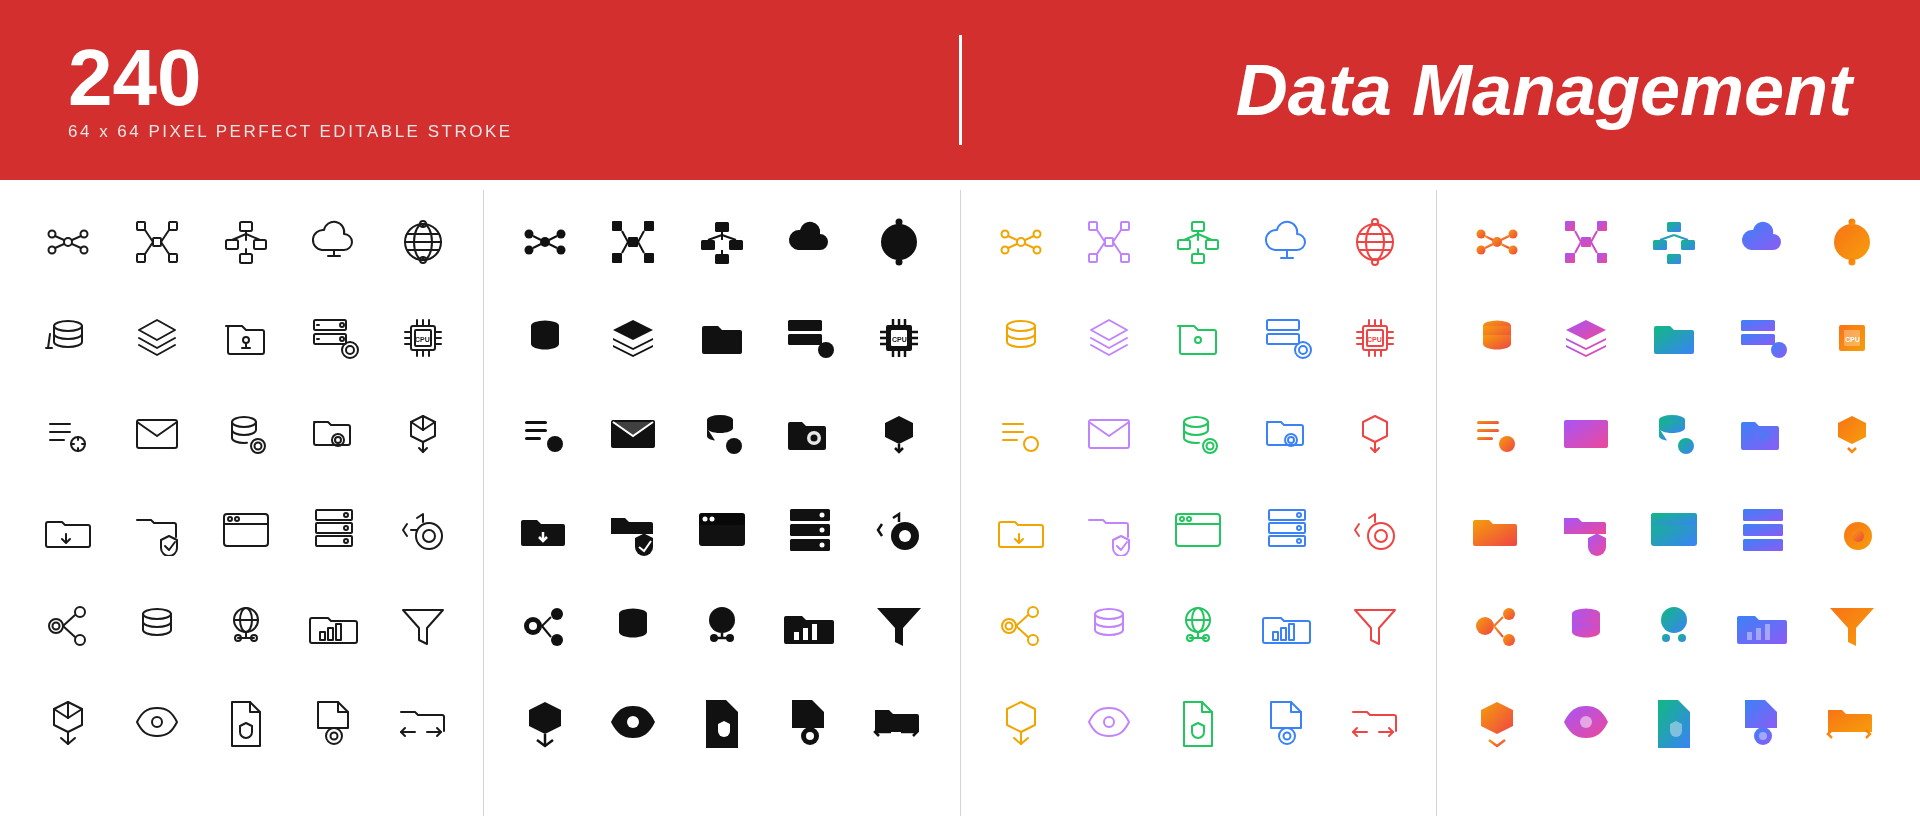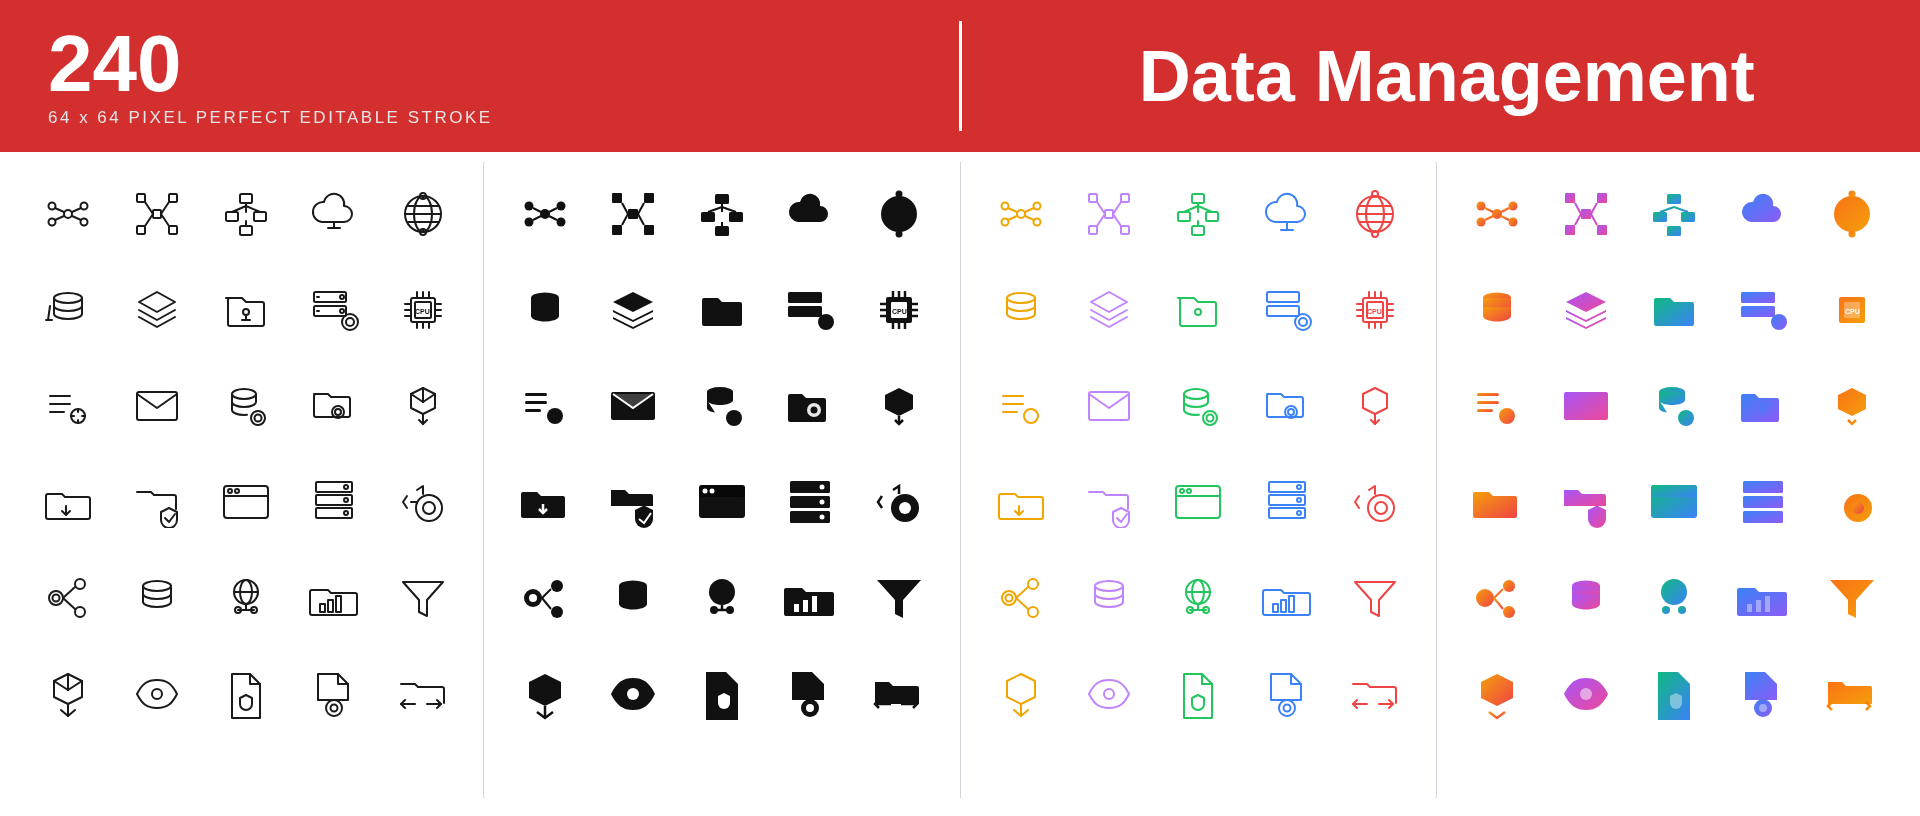--- a/index.html
+++ b/index.html
@@ -8,40 +8,41 @@
       height: 816px;
       background: #ffffff;
       font-family: Arial, sans-serif;
       overflow: hidden;
     }
 
     .header {
       background: #d32f2f;
       display: flex;
       align-items: center;
-      padding: 18px 48px;
-      height: 152px;
+      padding: 18px 68px;
+      height: 180px;
     }
 
     .header-left {
       flex: 1;
     }
 
     .header-divider {
       width: 3px;
       height: 110px;
       background: #ffffff;
       margin: 0 60px;
     }
 
     .header-right {
       flex: 1;
       display: flex;
       align-items: center;
-      justify-content: center;
+      justify-content: flex-end;
+      font-style: italic;
     }
 
     .icon-grid-row {
       display: flex;
       align-items: center;
       justify-content: space-around;
     }
 
     .ico {
       width: 72px;

